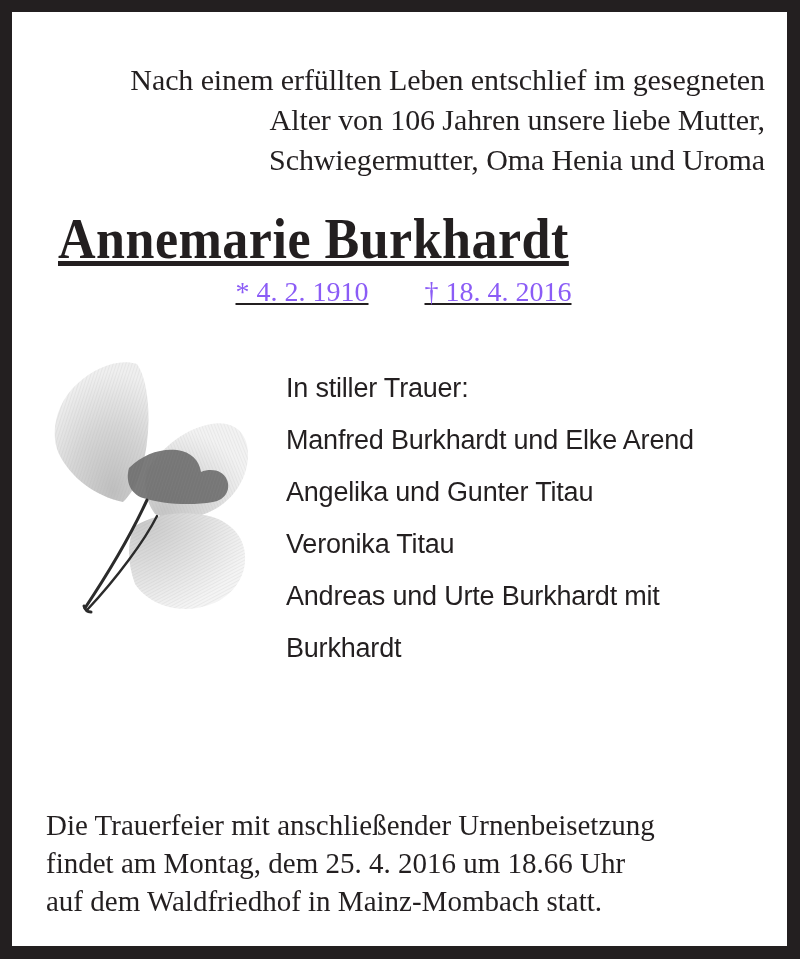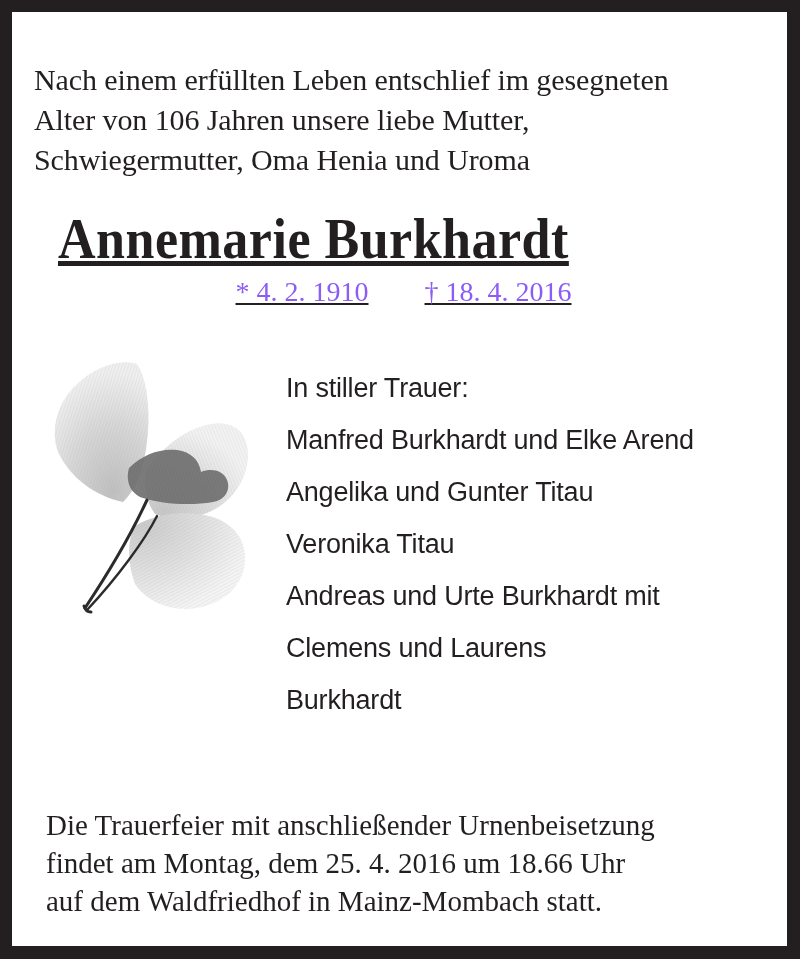--- a/index.html
+++ b/index.html
@@ -31,21 +31,21 @@
     position: relative;
     display: flex;
     flex-direction: column;
     color: #231f20;
   }
 
   
   .intro {
     margin: 0;
     padding: 48px 22px 0 22px;
-    text-align: left;
+    text-align: right;
     font-family: "Liberation Serif", serif;
     font-size: 30px;
     line-height: 40px;
     font-weight: 400;
     letter-spacing: -0.1px;
     color: #231f20;
   }
   .intro-line { display: block; white-space: nowrap; }
 
   
@@ -202,21 +202,20 @@
           </g>
         </svg>
       </div>
 
       <div class="mourners">
         <p class="mourners-heading">In stiller Trauer:</p>
         <p class="mourner-line">Manfred Burkhardt und Elke Arend</p>
         <p class="mourner-line">Angelika und Gunter Titau</p>
         <p class="mourner-line">Veronika Titau</p>
         <p class="mourner-line">Andreas und Urte Burkhardt mit</p>
-        <p class="mourner-line">Clemens und Laurens</p>
         <p class="mourner-line">Burkhardt</p>
       </div>
 
     </div>
 
     <div class="footer">
       <p class="footer-line">Die Trauerfeier mit anschließender Urnenbeisetzung</p>
       <p class="footer-line">findet am Montag, dem 25. 4. 2016 um 18.66 Uhr</p>
       <p class="footer-line">auf dem Waldfriedhof in Mainz-Mombach statt.</p>
     </div>

